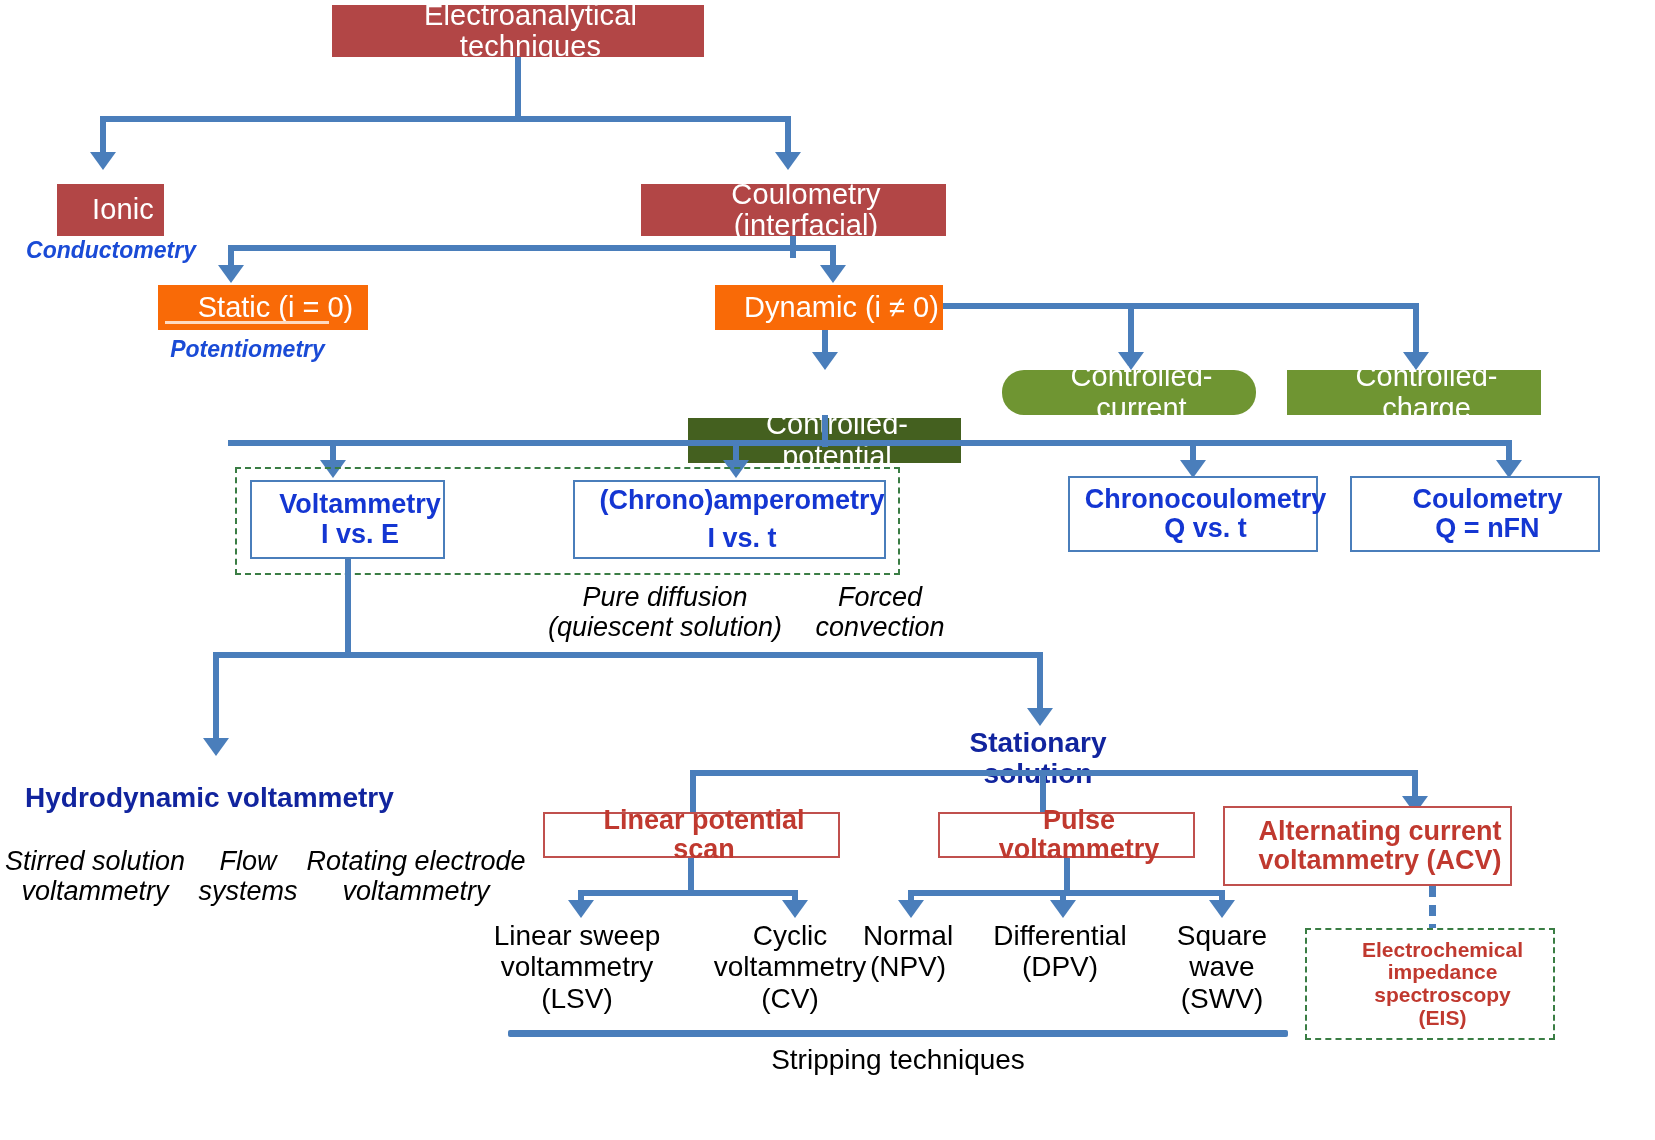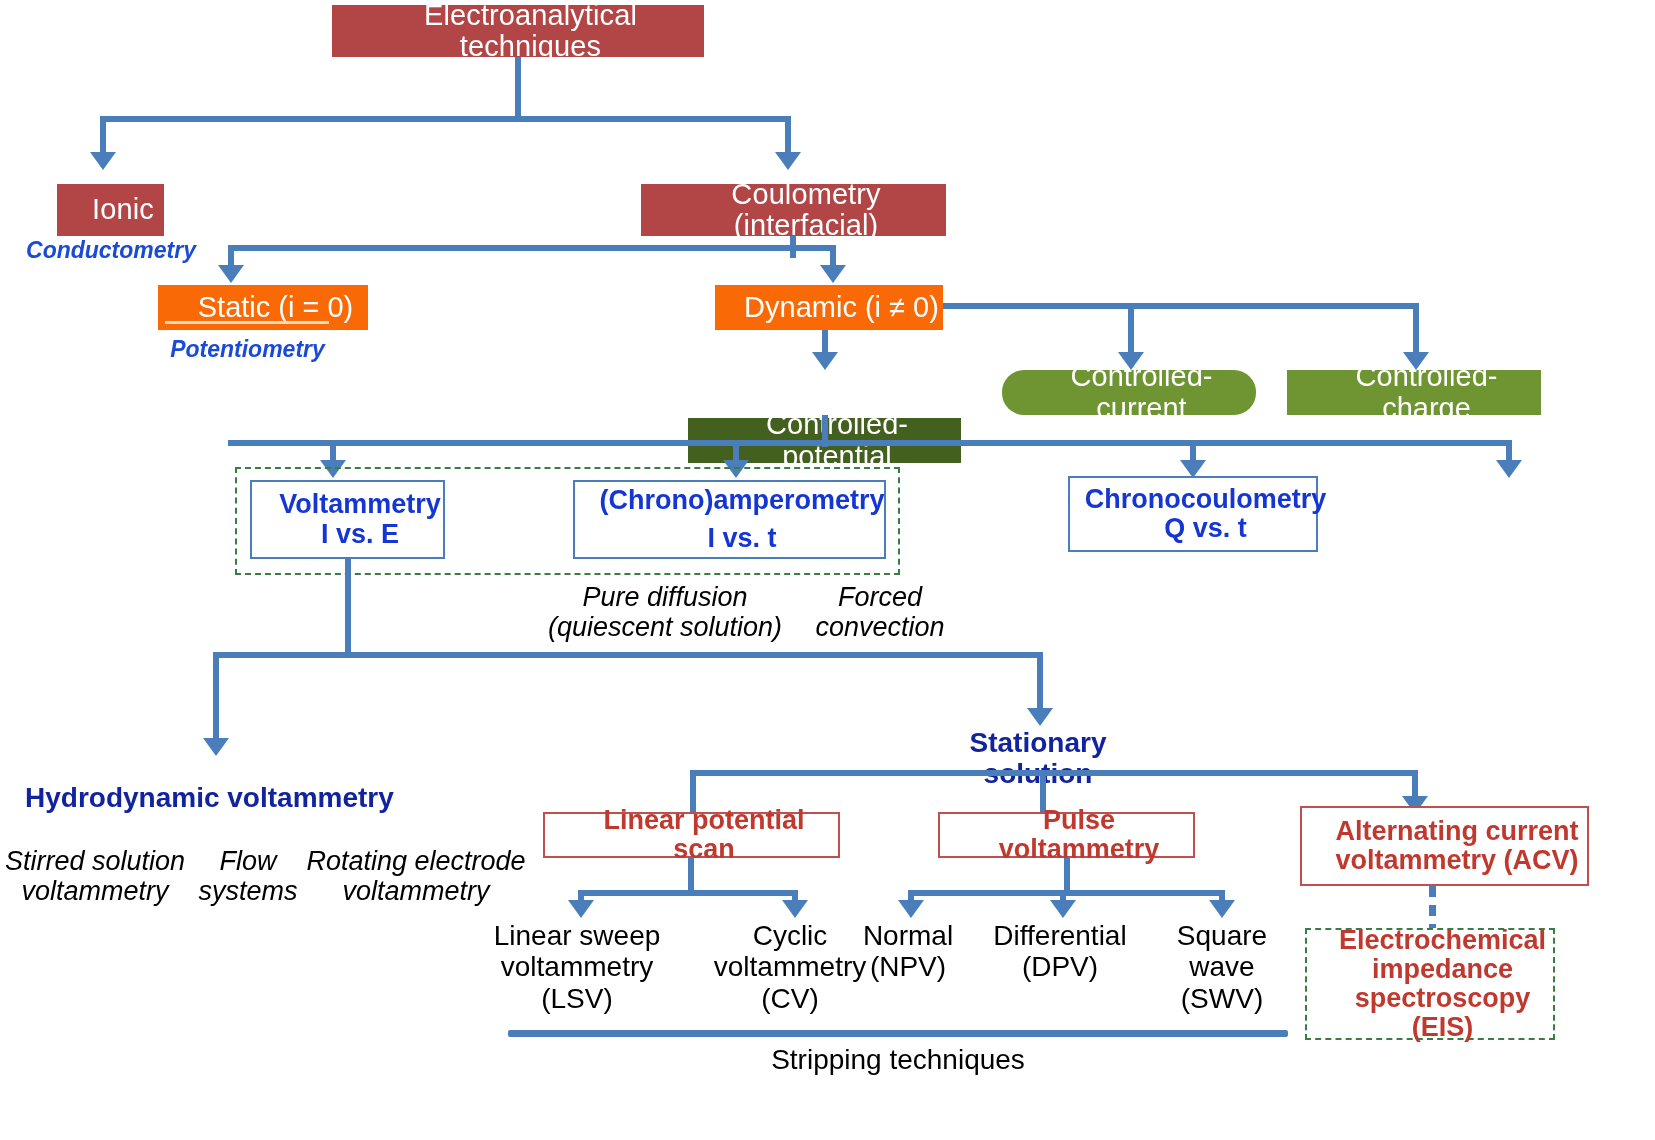--- a/index.html
+++ b/index.html
@@ -10,21 +10,21 @@
 
   
   .red-box{background:#b24646;color:#ffffff;font-size:29px;letter-spacing:.1px;}
   .orange-box{background:#f96a07;color:#ffffff;font-size:29px;}
   .green-dark{background:#44601f;color:#ffffff;font-size:29px;}
   .green-mid{background:#6f9532;color:#ffffff;font-size:29px;}
 
   
   .blue-outline{border:2px solid #4a7ebb;background:#ffffff;color:#1436d2;font-weight:bold;font-size:27px;}
   .red-outline{border:2px solid #c0504d;background:#ffffff;color:#c0392f;font-weight:bold;font-size:27px;}
-  .green-dashed{border:2px dashed #3a7d44;background:#ffffff;color:#c0392f;font-weight:bold;font-size:27px;}
+  .green-dashed{border:2px dashed #3a7d44;background:#ffffff;color:#c0392f;font-weight:bold;font-size:21px;}
 
   
   .lbl{position:absolute;box-sizing:border-box;text-align:center;line-height:1.12;}
   .lbl-blue-italic{color:#1a4bd6;font-weight:bold;font-style:italic;font-size:23px;}
   .lbl-blue-bold{color:#11249e;font-weight:bold;font-size:28px;}
   .lbl-italic{color:#000000;font-style:italic;font-size:27px;}
   .lbl-plain{color:#000000;font-size:28px;}
 
   
   .ln{position:absolute;background:#4a7ebb;}
@@ -131,20 +131,24 @@
   <div class="node blue-outline" style="left:573px;top:480px;width:313px;height:79px;flex-direction:column;gap:9px;">
     <span>(Chrono)amperometry</span>
     <span>I vs. t</span>
   </div>
 
   <div class="node blue-outline" style="left:1068px;top:476px;width:250px;height:76px;flex-direction:column;">
     <span>Chronocoulometry</span>
     <span>Q vs. t</span>
   </div>
 
+  <div class="node blue-outline" style="left:1350px;top:476px;width:250px;height:76px;flex-direction:column;">
+    <span>Coulometry</span>
+    <span>Q = nFN</span>
+  </div>
 
   <div class="lbl lbl-italic" style="left:535px;top:582px;width:260px;">
     <div>Pure diffusion</div>
     <div>(quiescent solution)</div>
   </div>
   <div class="lbl lbl-italic" style="left:790px;top:582px;width:180px;">
     <div>Forced</div>
     <div>convection</div>
   </div>
 
@@ -183,21 +187,21 @@
   <div class="arrow" style="left:1030px;top:813px;"></div>
   <div class="ln v" style="left:1412px;top:770px;height:28px;"></div>
   <div class="arrow" style="left:1402px;top:796px;"></div>
 
   <div class="node red-outline" style="left:543px;top:812px;width:297px;height:46px;">
     <span>Linear potential scan</span>
   </div>
   <div class="node red-outline" style="left:938px;top:812px;width:257px;height:46px;align-items:center;">
     <span>Pulse voltammetry</span>
   </div>
-  <div class="node red-outline" style="left:1300px;top:806px;width:289px;height:80px;flex-direction:column;">
+  <div class="node red-outline" style="left:1223px;top:806px;width:289px;height:80px;flex-direction:column;">
     <span>Alternating current</span>
     <span>voltammetry (ACV)</span>
   </div>
 
   <div class="ln v" style="left:688px;top:858px;height:36px;"></div>
   <div class="ln h" style="left:578px;top:890px;width:220px;"></div>
   <div class="ln v" style="left:578px;top:890px;height:12px;"></div>
   <div class="arrow" style="left:568px;top:900px;"></div>
   <div class="ln v" style="left:792px;top:890px;height:12px;"></div>
   <div class="arrow" style="left:782px;top:900px;"></div>

